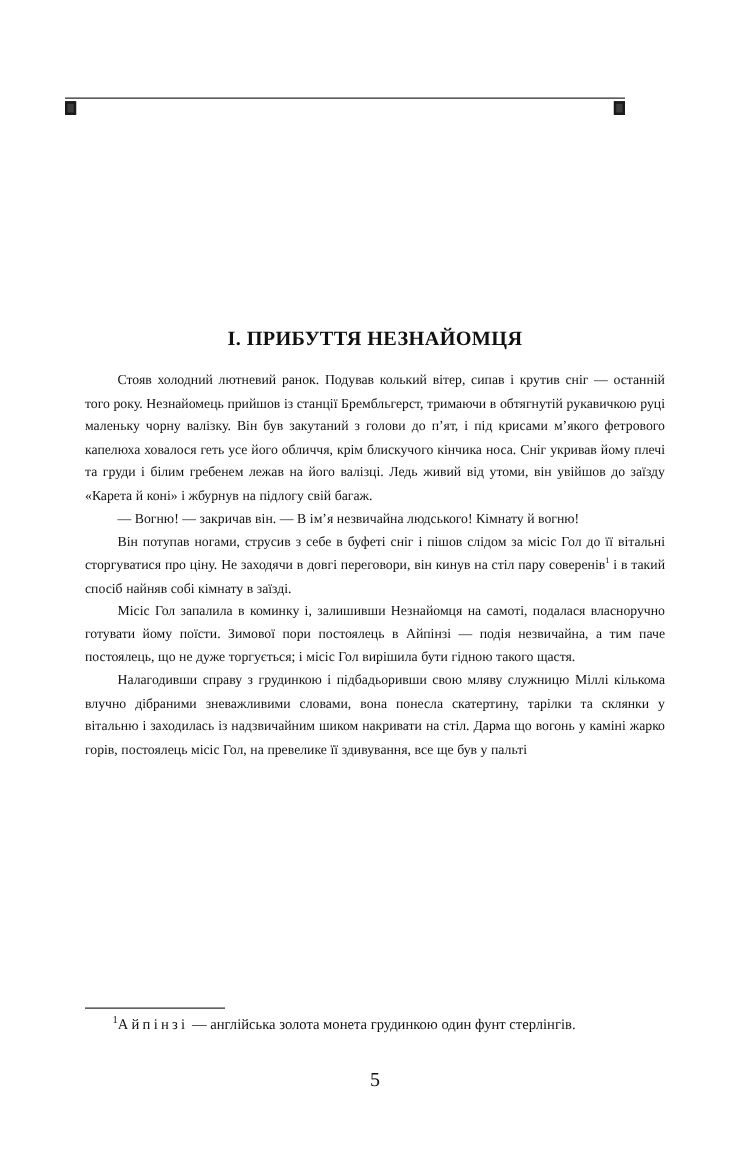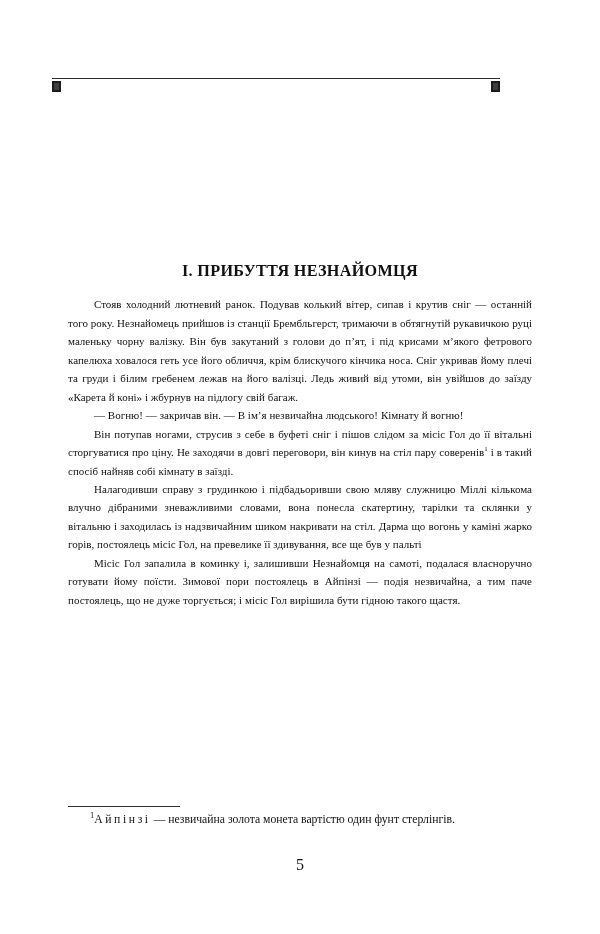--- a/index.html
+++ b/index.html
@@ -145,26 +145,26 @@
   <div class="textblock">
 
     <h1 class="chapter-title">I. ПРИБУТТЯ НЕЗНАЙОМЦЯ</h1>
 
     <p class="body-par">Стояв холодний лютневий ранок. Подував колький вітер, сипав і крутив сніг — останній того року. Незнайомець прийшов із станції Брембльгерст, тримаючи в обтягнутій рукавичкою руці маленьку чорну валізку. Він був закутаний з голови до п’ят, і під крисами м’якого фетрового капелюха ховалося геть усе його обличчя, крім блискучого кінчика носа. Сніг укривав йому плечі та груди і білим гребенем лежав на його валізці. Ледь живий від утоми, він увійшов до заїзду «Карета й коні» і жбурнув на підлогу свій багаж.</p>
 
     <p class="body-par">— Вогню! — закричав він. — В ім’я незвичайна людського! Кімнату й вогню!</p>
 
     <p class="body-par"><span>Він потупав ногами, струсив з себе в буфеті сніг і пішов слідом за місіс Гол до її вітальні сторгуватися про ціну. Не заходячи в довгі переговори, він кинув на стіл пару соверенів</span><span class="sup">1</span><span> і в такий спосіб найняв собі кімнату в заїзді.</span></p>
 
+    <p class="body-par">Місіс Гол запалила в коминку і, залишивши Незнайомця на самоті, подалася власноручно готувати йому поїсти. Зимової пори постоялець в Айпінзі — подія незвичайна, а тим паче постоялець, що не дуже торгується; і місіс Гол вирішила бути гідною такого щастя.</p>
+
     <p class="body-par">Налагодивши справу з грудинкою і підбадьоривши свою мляву служницю Міллі кількома влучно дібраними зневажливими словами, вона понесла скатертину, тарілки та склянки у вітальню і заходилась із надзвичайним шиком накривати на стіл. Дарма що вогонь у каміні жарко горів, постоялець місіс Гол, на превелике її здивування, все ще був у пальті</p>
-
-    <p class="body-par">Місіс Гол запалила в коминку і, залишивши Незнайомця на самоті, подалася власноручно готувати йому поїсти. Зимової пори постоялець в Айпінзі — подія незвичайна, а тим паче постоялець, що не дуже торгується; і місіс Гол вирішила бути гідною такого щастя.</p>
 
   </div>
 
   <div class="footnote">
     <div class="footnote-rule"></div>
-    <p class="footnote-text"><span class="sup">1</span><span class="spaced">Айпінзі</span>&nbsp;<span>— незвичайна золота монета вартістю один фунт стерлінгів.</span></p>
+    <p class="footnote-text"><span class="sup">1</span><span class="spaced">Айпінзі</span>&nbsp;<span>— англійська золота монета грудинкою один фунт стерлінгів.</span></p>
   </div>
 
   <div class="folio">5</div>
 
 </div>
 
 </body></html>

